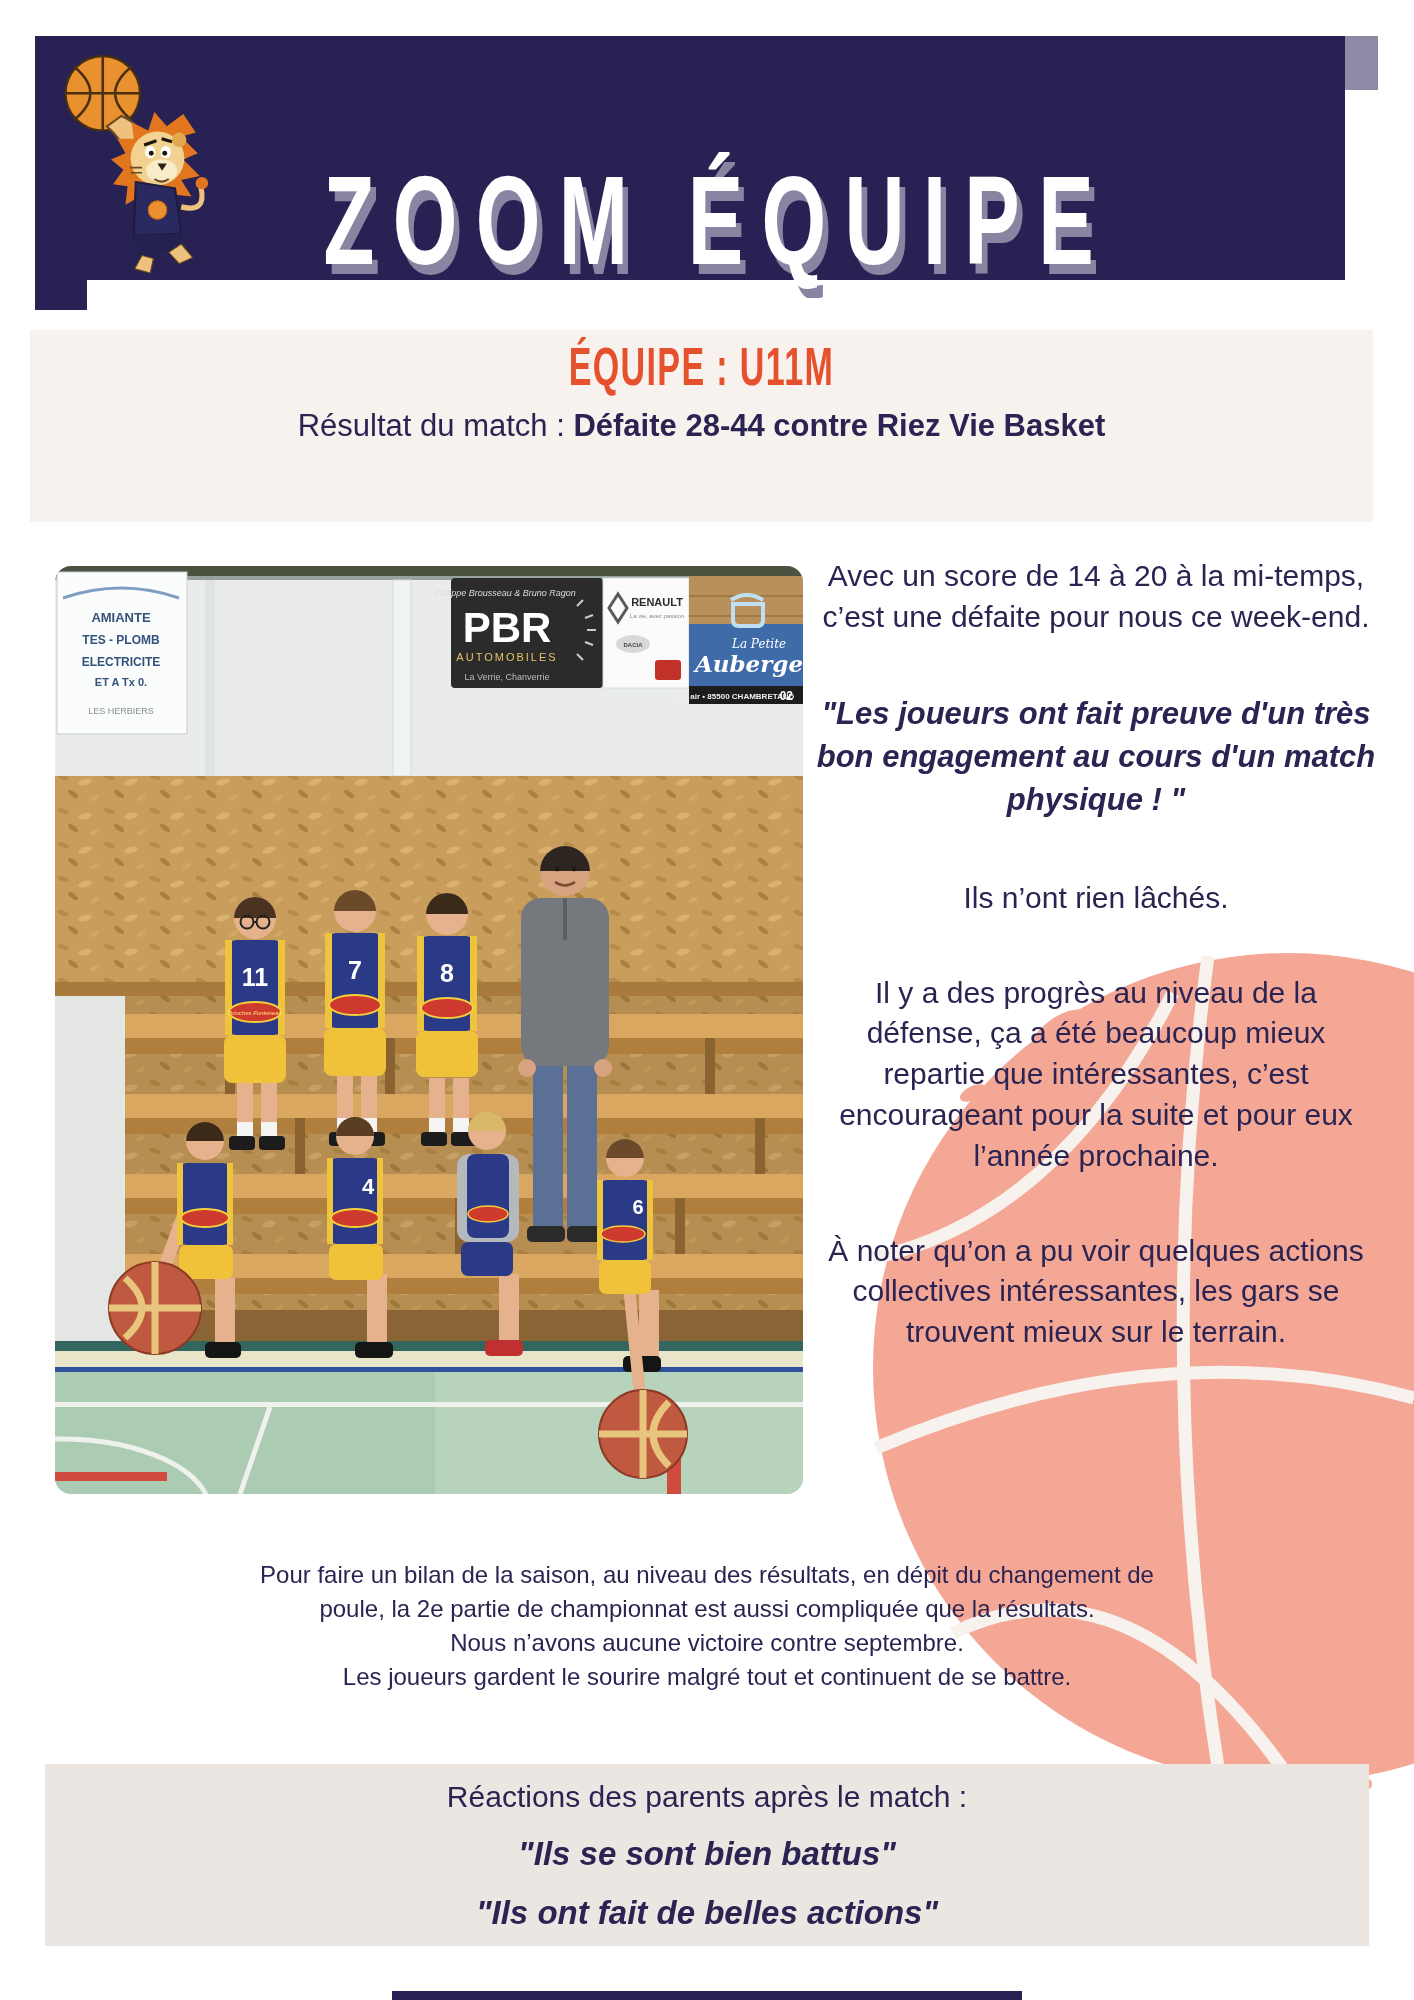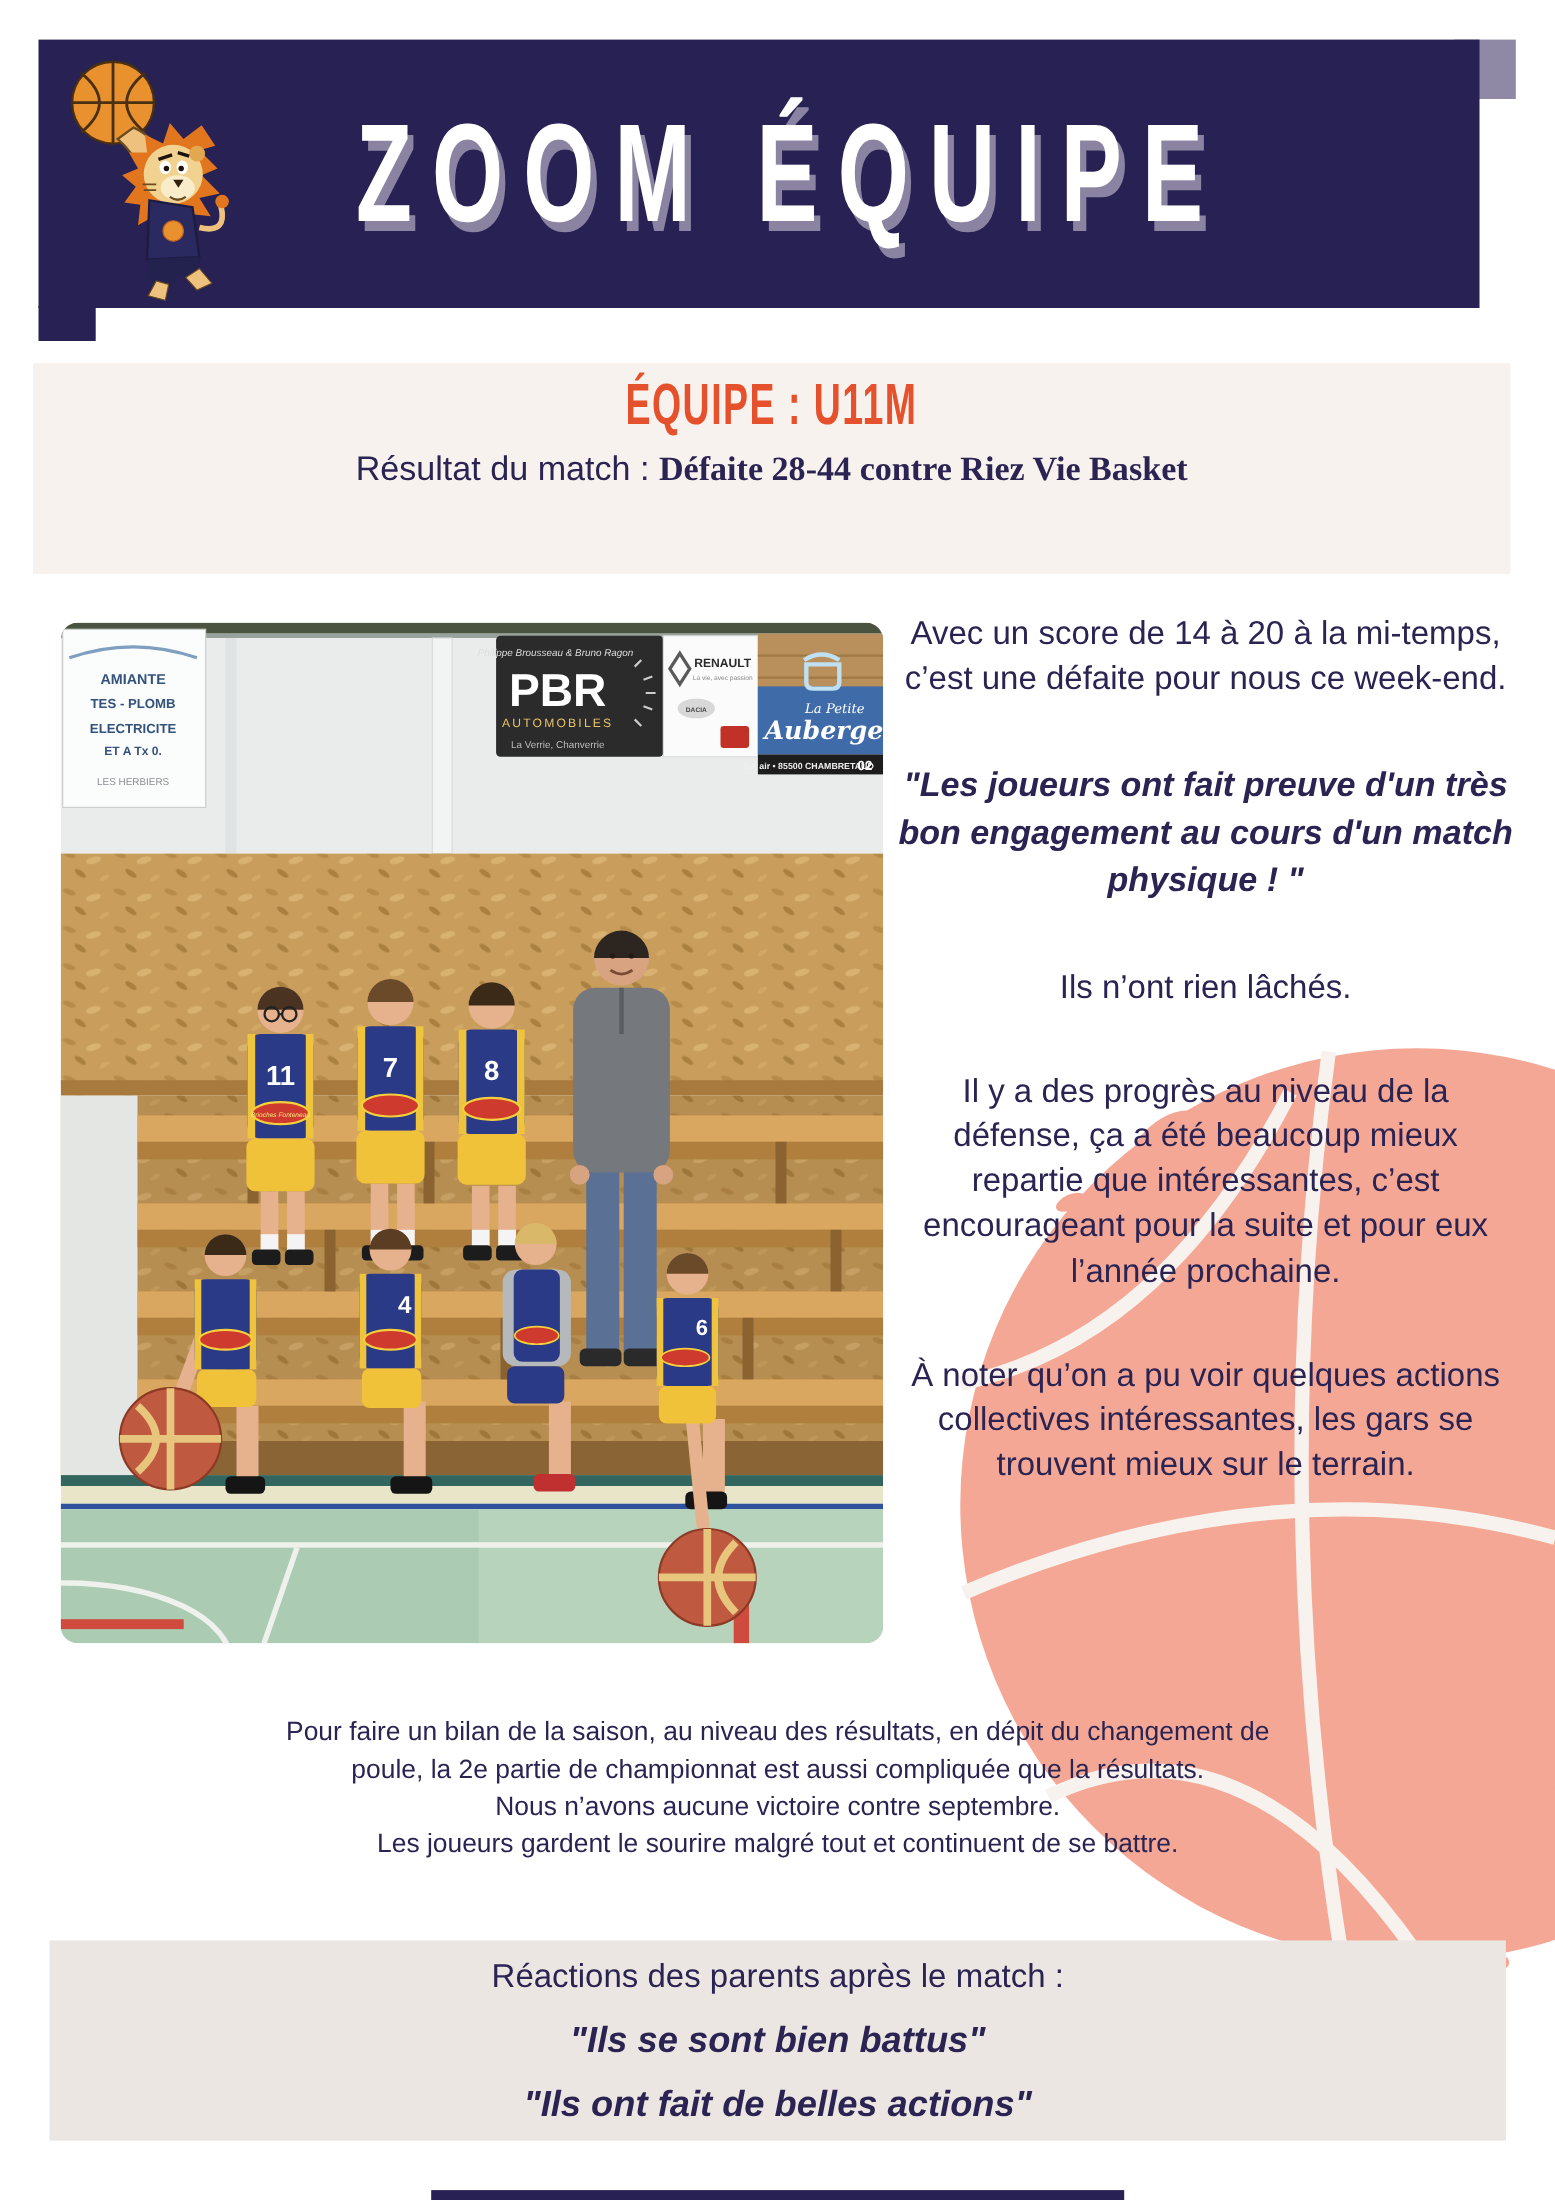--- a/index.html
+++ b/index.html
@@ -2,33 +2,33 @@
 <html><head>
 <meta charset="utf-8">
 <style>
   html,body{margin:0;padding:0;background:#ffffff;}
   .page{position:relative;width:1414px;height:2000px;background:#ffffff;overflow:hidden;
         font-family:"Liberation Sans",sans-serif;color:#2b2452;}
   
   .corner-accent{position:absolute;left:1322px;top:36px;width:56px;height:54px;background:#8f89a6;}
   .corner-tab{position:absolute;left:35px;top:278px;width:52px;height:32px;background:#282153;}
   .banner{position:absolute;left:35px;top:36px;width:1310px;height:244px;background:#282153;}
-  .banner-title-wrap{position:absolute;inset:0;display:flex;align-items:center;justify-content:center;padding-left:56px;}
+  .banner-title-wrap{position:absolute;inset:0;display:flex;align-items:flex-end;justify-content:center;padding-left:56px;}
   .banner-title{display:inline-block;color:#ffffff;font-weight:700;font-size:104px;letter-spacing:0.22em;
         white-space:nowrap;transform:scale(0.8,1.22);text-shadow:7px 8px 0 #8a84a2;}
   .mascot{position:absolute;left:22px;top:16px;width:170px;height:222px;}
   
   .team-header{position:absolute;left:30px;top:330px;width:1343px;height:192px;background:#f7f2ee;text-align:center;}
   .team-name{margin-top:10px;}
   .team-name span{display:inline-block;color:#e6512d;font-weight:700;font-size:46px;letter-spacing:0.04em;
         transform:scale(0.74,1.15);}
   .coach-name span{display:inline-block;color:#282153;font-weight:700;font-size:42px;letter-spacing:0.04em;
         transform:scale(0.74,1.15);}
   .result-line{margin-top:14px;font-size:31px;color:#2b2452;}
-  .result-line .bold{font-weight:700;font-family:Liberation Serif, serif;}
+  .result-line .bold{font-weight:700;}
   
   .team-photo{position:absolute;left:55px;top:566px;width:748px;height:928px;border-radius:16px;overflow:hidden;z-index:2;}
   .team-photo svg{display:block;}
   
   .match-report{position:absolute;left:816px;top:556px;width:560px;text-align:center;z-index:3;
         font-size:30px;line-height:1.36;}
   .match-report p{margin:0 0 54px 0;}
   .match-report .quote{font-weight:700;font-style:italic;font-size:31px;line-height:1.4;margin-bottom:56px;}
   
   .watermark{position:absolute;left:858px;top:928px;width:556px;height:880px;z-index:1;}

